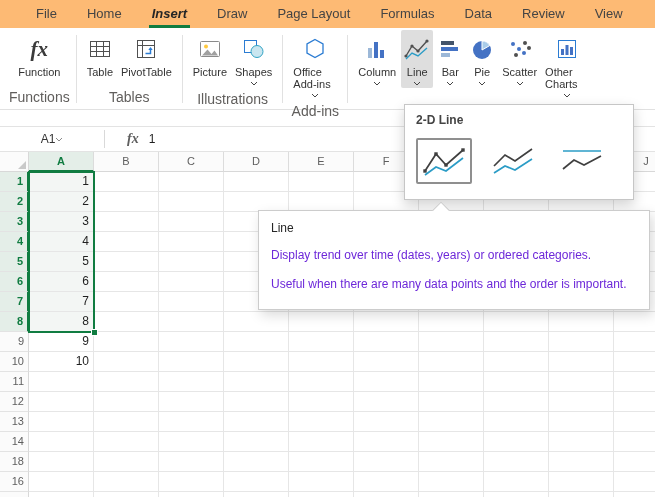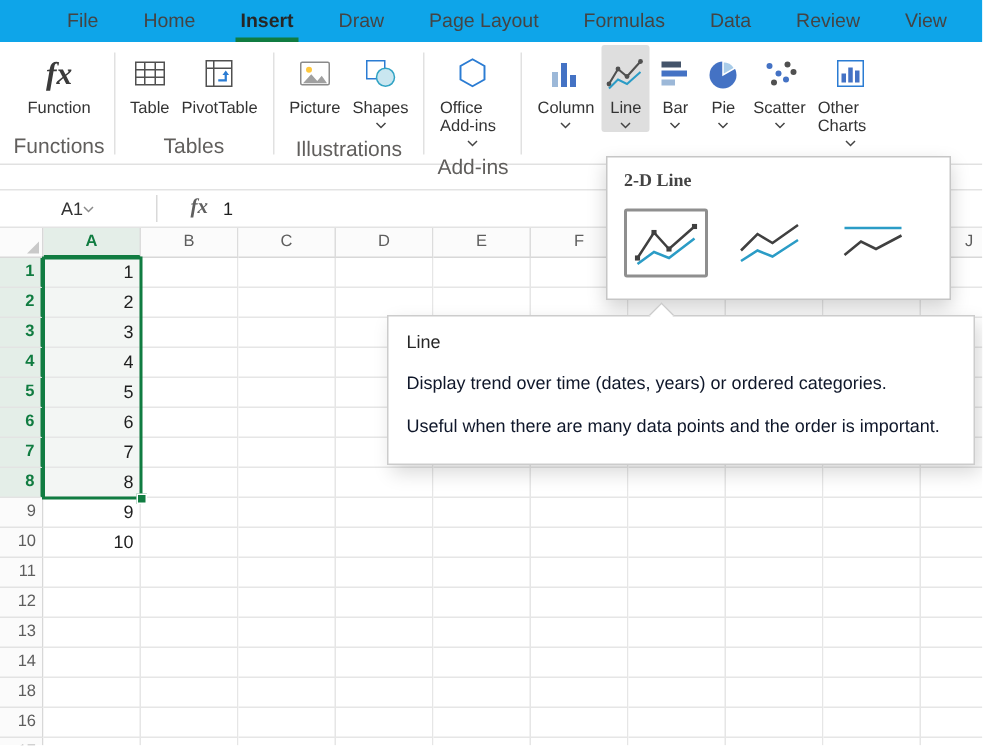--- a/index.html
+++ b/index.html
@@ -1,23 +1,23 @@
 <!DOCTYPE html>
 <html><head>
 <meta charset="utf-8">
 <style>
   * { margin:0; padding:0; box-sizing:border-box; }
   html,body { background:#fff; }
   body { font-family:"Liberation Sans","DejaVu Sans",sans-serif; }
   .app { position:relative; width:655px; height:497px; background:#fff; overflow:hidden; color:#333; }
 
   
-  .menubar { position:absolute; top:0; left:0; right:0; height:28px; display:flex; align-items:stretch; padding-left:21px; background:#0ea5e9;justify-content:center; }
+  .menubar { position:absolute; top:0; left:0; right:0; height:28px; display:flex; align-items:stretch; padding-left:21px; background:#fdba74; }
   .tab { padding:0 15px; font-size:13px; color:#444; line-height:28px; position:relative; cursor:pointer; white-space:nowrap; }
-  .tab.active { font-weight:700; color:#262626; }
+  .tab.active { font-weight:700; color:#262626;font-style:italic; }
   .tab.active::after { content:""; position:absolute; left:12px; right:12px; bottom:0; height:3px; background:#107C41; }
 
   
   .ribbon { position:absolute; top:28px; left:0; right:0; height:82px; border-bottom:1px solid #E1E1E1; display:flex; align-items:stretch; padding:2px 0 0 4px; background:#fff; }
   .rgroup { display:flex; flex-direction:column; align-items:center; padding:0 5px; }
   .rbtns { flex:1; display:flex; align-items:flex-start; }
   .rbtn { display:flex; flex-direction:column; align-items:center; padding:5px 3px 2px; margin:0 1px; cursor:pointer; border-radius:2px; }
   .rbtn.active { background:#DEDEDE; }
   .ricon { height:28px; display:flex; align-items:center; justify-content:center; }
   .rlabel { font-size:11px; line-height:12px; color:#333; margin-top:3px; text-align:left; max-width:52px; }
@@ -45,30 +45,30 @@
   .rowh { width:29px; min-width:29px; background:#FBFBFB; border-right:1px solid #D8D8D8; border-bottom:1px solid #E3E3E3; font-size:11px; color:#5E5E5E; text-align:right; padding-right:4px; line-height:19px; cursor:pointer; }
   .rowh.sel { background:#E4EEE8; color:#107C41; font-weight:700; border-right:2px solid #107C41; }
   .cell { width:65px; min-width:65px; border-right:1px solid #E6E6E6; border-bottom:1px solid #E6E6E6; font-size:12px; color:#1F1F1F; text-align:right; padding-right:4px; line-height:19px; background:#fff; }
   .cell.sel { background:#F3F6F4; }
 
   .sel-overlay { position:absolute; left:28px; top:171px; width:67px; height:162px; border:2px solid #107C41; pointer-events:none; z-index:2; }
   .fill-handle { position:absolute; left:91px; top:329px; width:7px; height:7px; background:#107C41; border:1px solid #fff; z-index:3; cursor:crosshair; }
 
   
   .flyout { position:absolute; left:404px; top:104px; width:230px; height:96px; background:#fff; border:1px solid #C6C6C6; box-shadow:0 5px 12px rgba(0,0,0,.18); padding:8px 11px; z-index:5; }
-  .flyout-title { font-size:12px; font-weight:700; color:#444; margin-bottom:11px;font-family:Liberation Serif, serif; }
+  .flyout-title { font-size:12px; font-weight:700; color:#444; margin-bottom:11px; }
   .flyout-options { display:flex; gap:13px; }
   .fopt { width:56px; height:46px; display:flex; align-items:center; justify-content:center; background:#fff; border:2px solid transparent; border-radius:2px; cursor:pointer; }
   .fopt.sel { border-color:#8F8F8F; }
 
   
   .tooltip { position:absolute; left:258px; top:210px; width:392px; background:#fff; border:1px solid #CCCCCC; box-shadow:3px 5px 12px rgba(0,0,0,.15); padding:10px 12px 16px; z-index:6; }
   .tt-notch { position:absolute; top:-7px; left:176px; width:12px; height:12px; background:#fff; border-left:1px solid #CCCCCC; border-top:1px solid #CCCCCC; transform:rotate(45deg); }
   .tt-title { font-size:12px; color:#262626; margin-bottom:12px; }
-  .tooltip p { font-size:12px; color:#0f172a; line-height:17px; }
+  .tooltip p { font-size:12px; color:#6d28d9; line-height:17px; }
   .tooltip p + p { margin-top:12px; }
 </style>
 </head>
 <body>
 
 <div class="app">
 
   <header class="menubar">
       <div class="tab">File</div>
       <div class="tab">Home</div>

